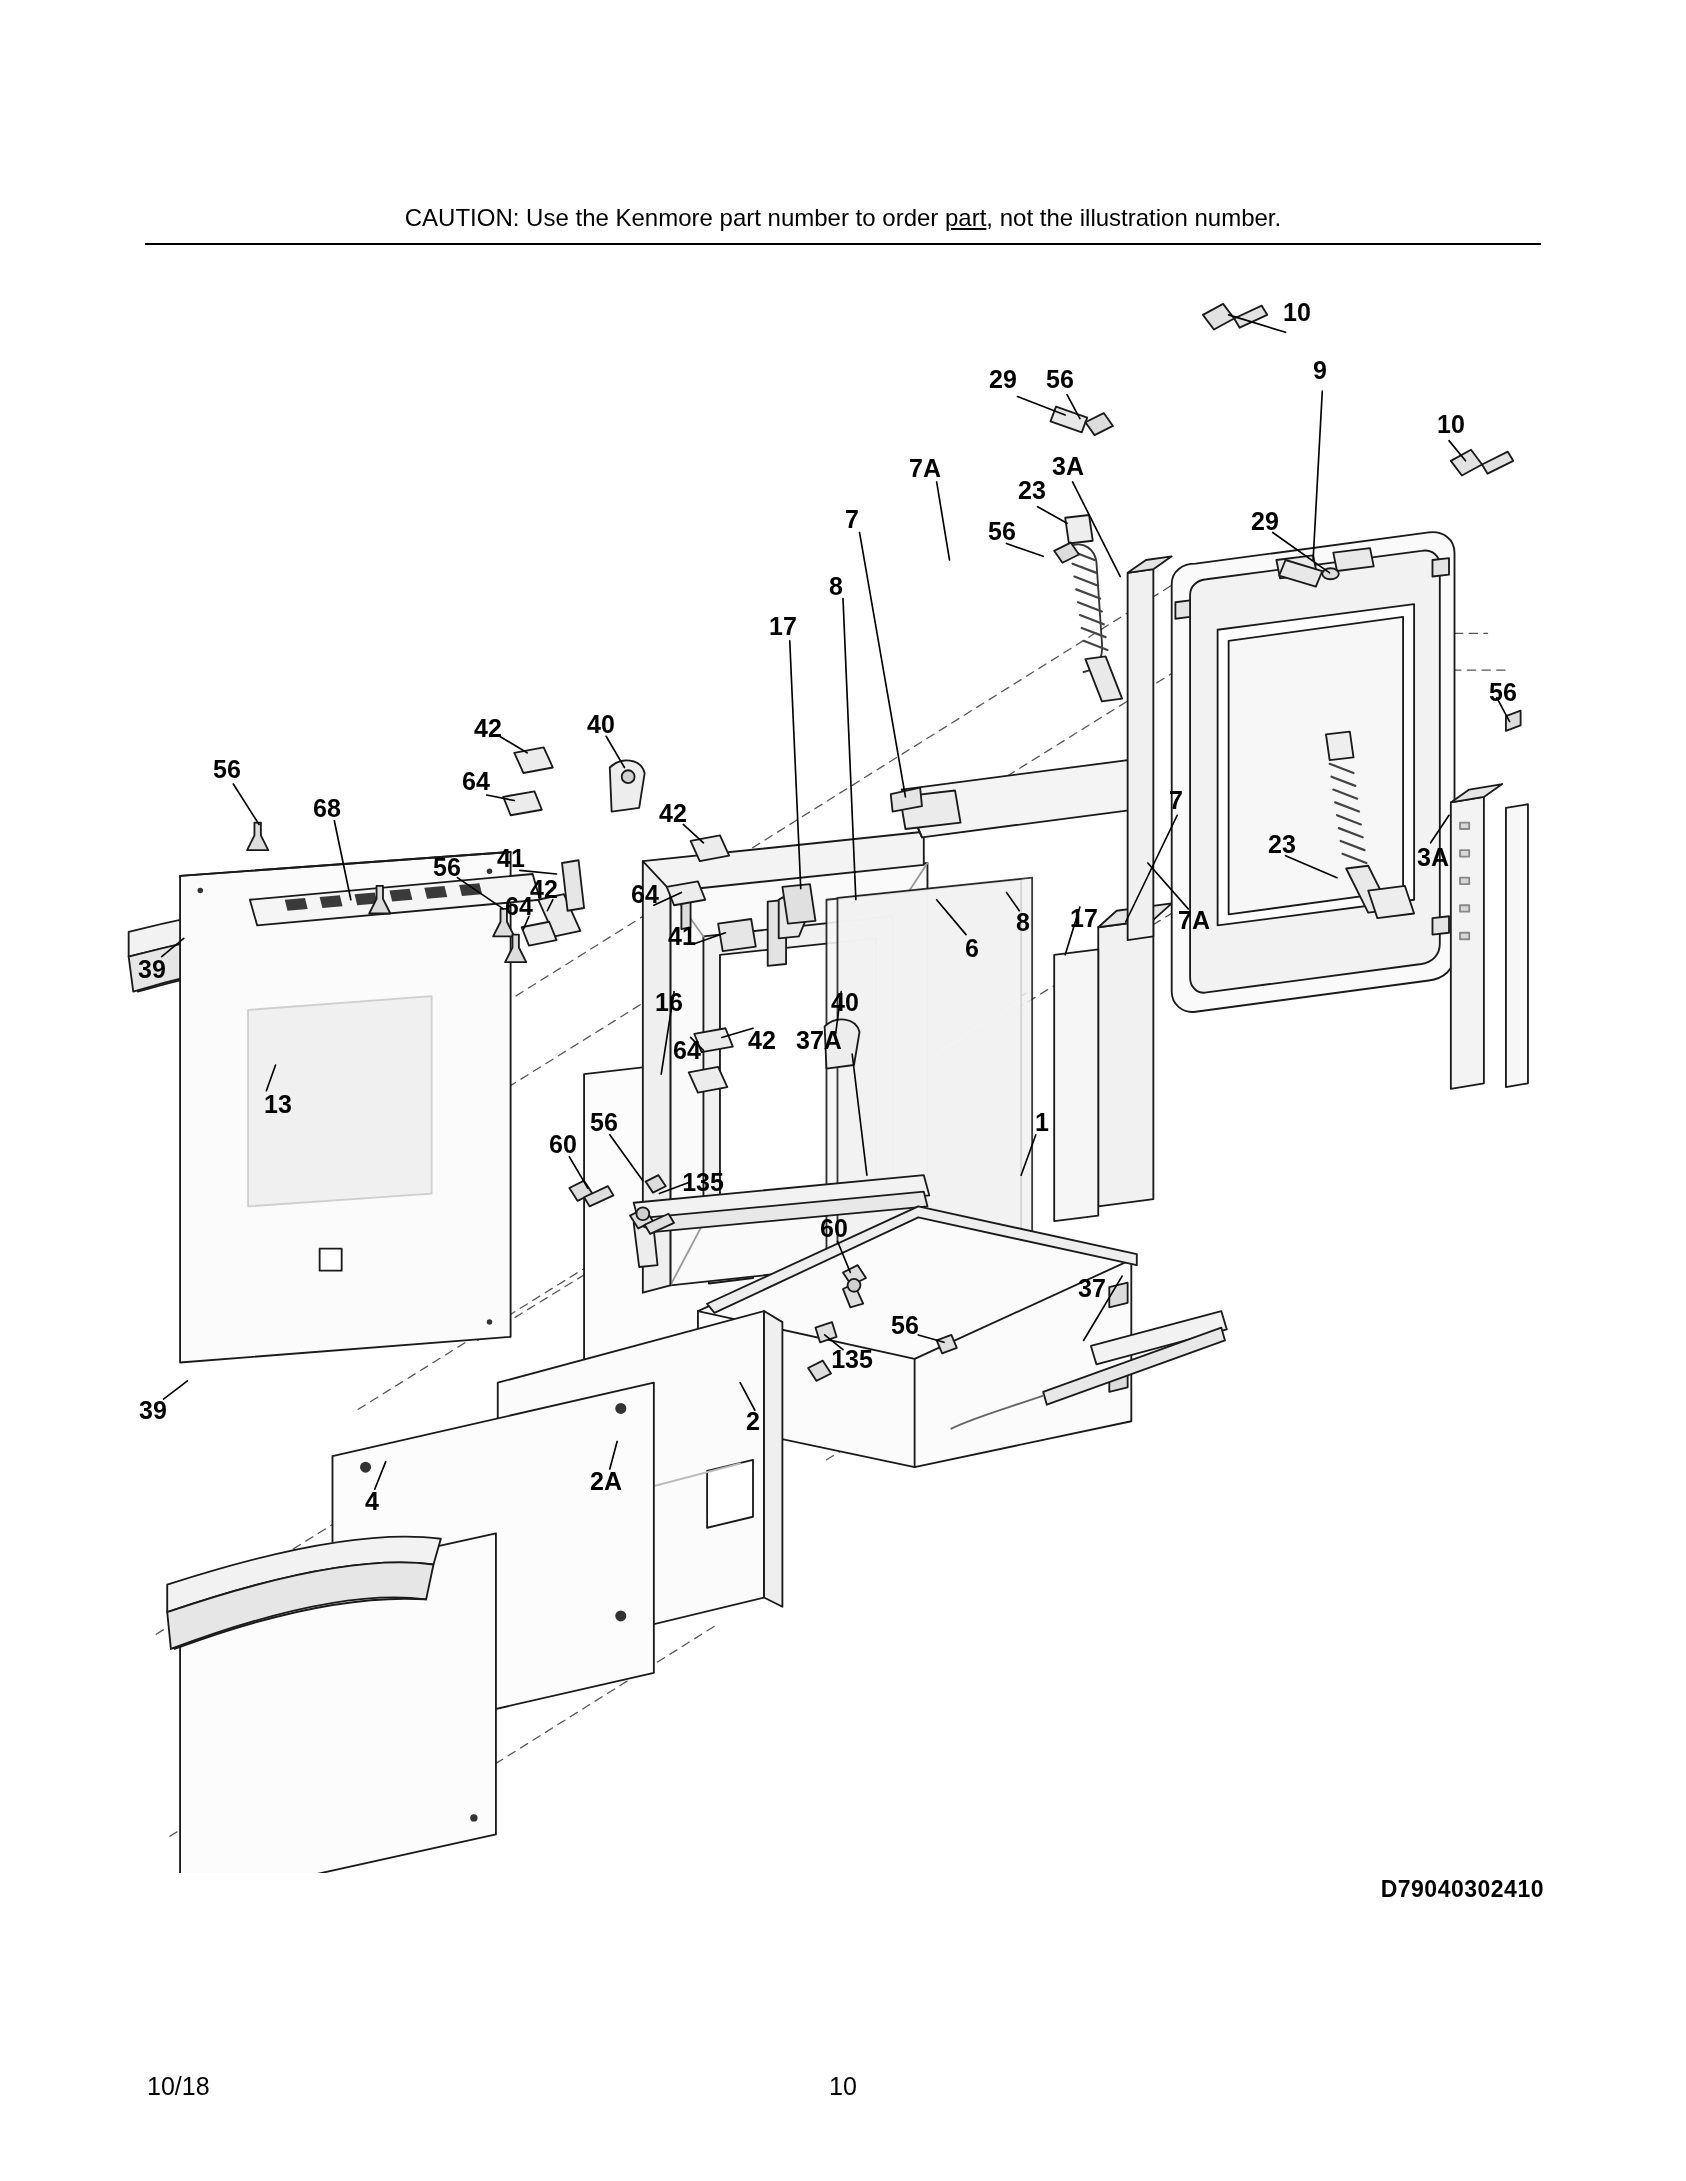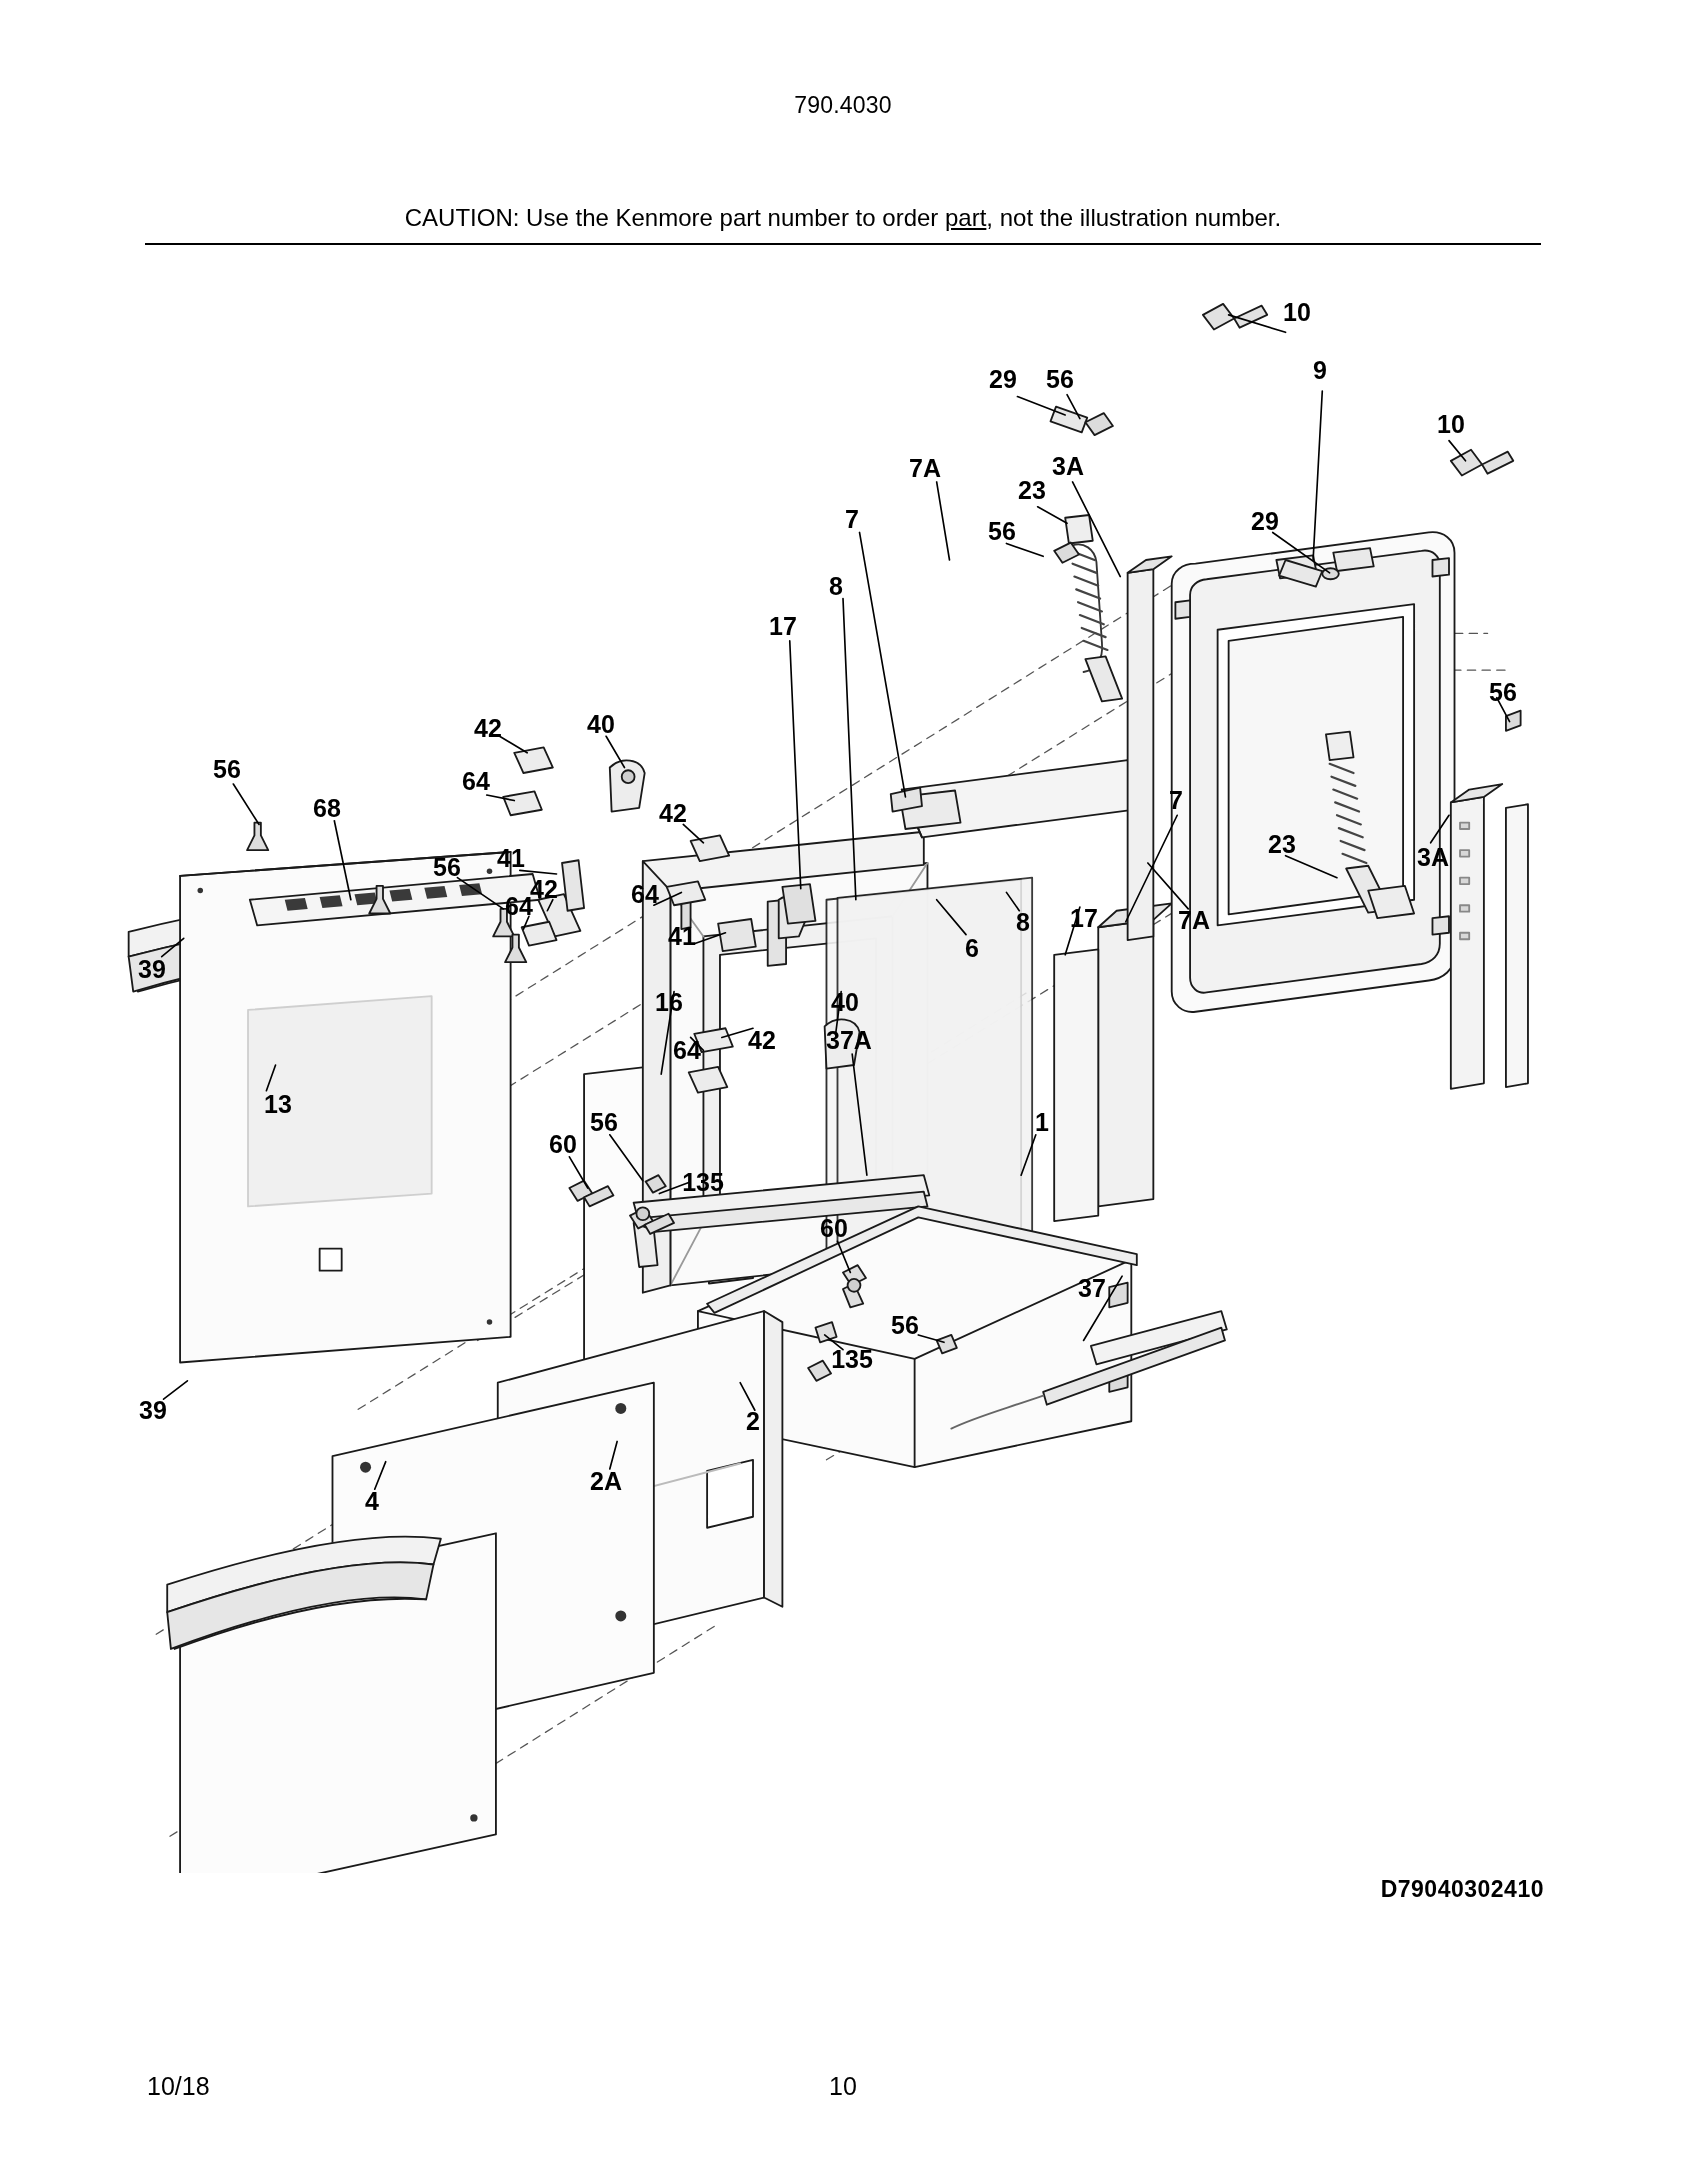--- a/index.html
+++ b/index.html
@@ -107,21 +107,20 @@
     white-space: nowrap;
     transform: translate(-50%, -50%);
     line-height: 1;
   }
 </style>
 </head>
 <body>
 
 <div class="page">
 
-  <div class="model-number">790.4030</div>
   <div class="caution"><span>CAUTION: Use the Kenmore part number to order </span><u>part</u><span>, not the illustration number.</span></div>
   <div class="header-rule"></div>
 
   <div class="diagram">
     <svg viewBox="0 0 1836 1760" xmlns="http://www.w3.org/2000/svg">
       <g fill="none" stroke="#1a1a1a" stroke-width="2" stroke-linejoin="round" stroke-linecap="round">
 
         <g stroke="#555" stroke-width="1.4" stroke-dasharray="9 7">
           <line x1="250" y1="1000" x2="1320" y2="330"></line>
           <line x1="255" y1="1090" x2="1330" y2="420"></line>
@@ -420,21 +419,21 @@
     <div class="callout" style="left:682px;top:679px;">41</div>
     <div class="callout" style="left:972px;top:691px;">6</div>
     <div class="callout" style="left:1023px;top:665px;">8</div>
     <div class="callout" style="left:1084px;top:661px;">17</div>
     <div class="callout" style="left:1194px;top:663px;">7A</div>
     <div class="callout" style="left:152px;top:712px;">39</div>
     <div class="callout" style="left:669px;top:745px;">16</div>
     <div class="callout" style="left:845px;top:745px;">40</div>
     <div class="callout" style="left:687px;top:793px;">64</div>
     <div class="callout" style="left:762px;top:783px;">42</div>
-    <div class="callout" style="left:849px;top:783px;">37A</div>
+    <div class="callout" style="left:819px;top:783px;">37A</div>
     <div class="callout" style="left:262px;top:847px;padding-left:32px;">13</div>
     <div class="callout" style="left:604px;top:865px;">56</div>
     <div class="callout" style="left:1042px;top:865px;">1</div>
     <div class="callout" style="left:563px;top:887px;">60</div>
     <div class="callout" style="left:703px;top:925px;">135</div>
     <div class="callout" style="left:834px;top:971px;">60</div>
     <div class="callout" style="left:1092px;top:1031px;">37</div>
     <div class="callout" style="left:905px;top:1068px;">56</div>
     <div class="callout" style="left:852px;top:1102px;">135</div>
     <div class="callout" style="left:153px;top:1153px;">39</div>

